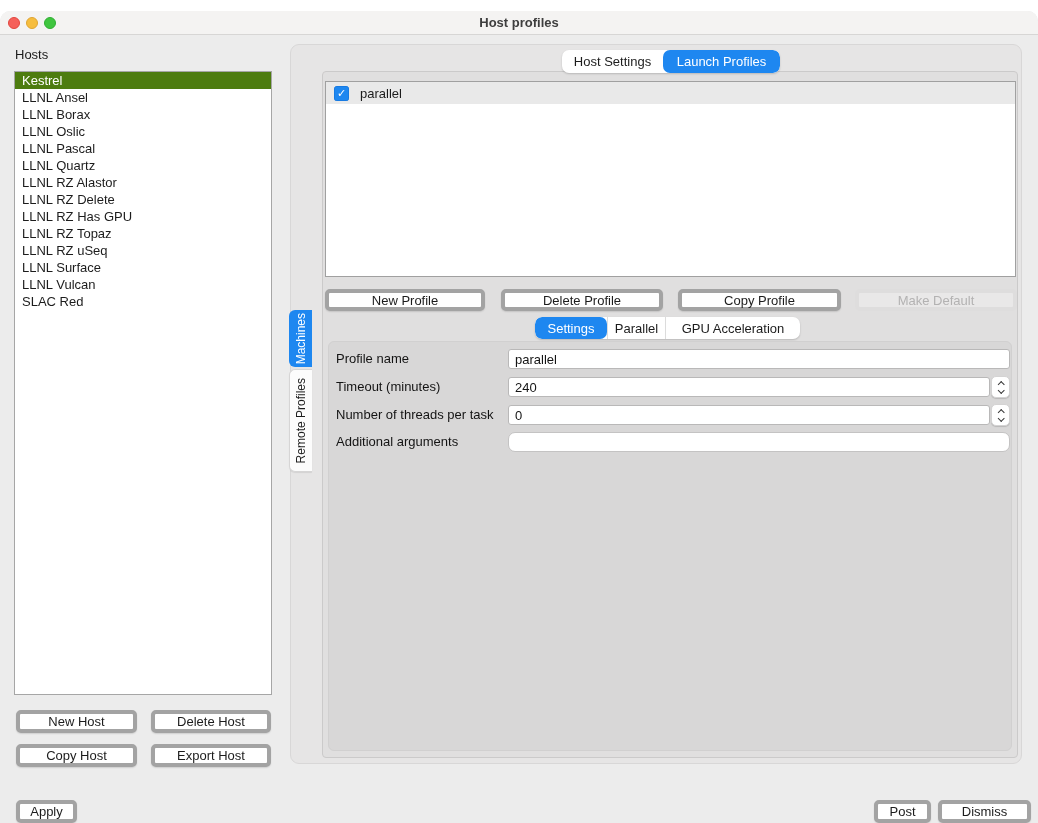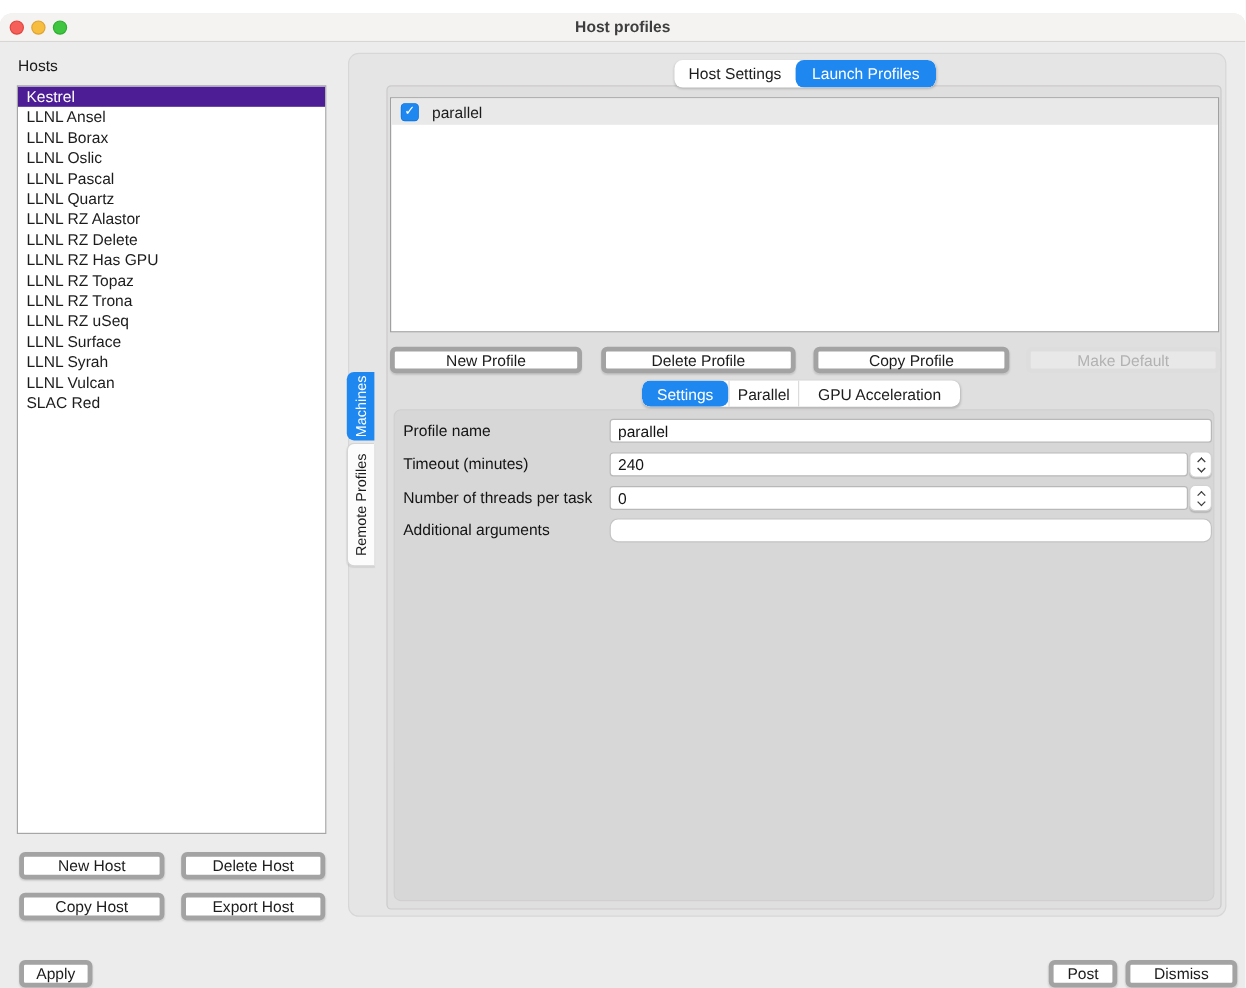--- a/index.html
+++ b/index.html
@@ -25,21 +25,21 @@
   .light.yellow{left:26px;background:#f6bd3e;border:0.5px solid #dfa432;}
   .light.green{left:44px;background:#3fc53f;border:0.5px solid #2fae32;}
 
   .section-label{position:absolute;color:#1a1a1a;}
 
   .listbox{
     position:absolute;background:#ffffff;border:1px solid #a6a6a6;
     overflow:hidden;
   }
   .host-row{height:17px;line-height:17px;padding-left:7px;white-space:nowrap;}
-  .host-row.selected{background:#4c1d95;color:#ffffff;}
+  .host-row.selected{background:#4d7c0f;color:#ffffff;}
 
   .btn{
     position:absolute;height:23px;display:flex;align-items:center;justify-content:center;
     background:#ffffff;border:4px solid #a3a3a3;border-radius:5px;
     box-shadow:0 1px 1.5px rgba(0,0,0,0.12);
     color:#1c1c1c;cursor:default;
   }
   .btn.small{height:22px;}
   .btn.disabled{
     background:#e9e8e8;color:#b3b2b2;border-color:#dedddd;box-shadow:none;
@@ -132,24 +132,22 @@
     <div class="host-row selected">Kestrel</div>
     <div class="host-row">LLNL Ansel</div>
     <div class="host-row">LLNL Borax</div>
     <div class="host-row">LLNL Oslic</div>
     <div class="host-row">LLNL Pascal</div>
     <div class="host-row">LLNL Quartz</div>
     <div class="host-row">LLNL RZ Alastor</div>
     <div class="host-row">LLNL RZ Delete</div>
     <div class="host-row">LLNL RZ Has GPU</div>
     <div class="host-row">LLNL RZ Topaz</div>
-    <div class="host-row">LLNL RZ Trona</div>
     <div class="host-row">LLNL RZ uSeq</div>
     <div class="host-row">LLNL Surface</div>
-    <div class="host-row">LLNL Syrah</div>
     <div class="host-row">LLNL Vulcan</div>
     <div class="host-row">SLAC Red</div>
   </div>
 
   <div class="btn" style="left:16px;top:699px;width:121px;">New Host</div>
   <div class="btn" style="left:151px;top:699px;width:120px;">Delete Host</div>
   <div class="btn" style="left:16px;top:733px;width:121px;text-align:right;">Copy Host</div>
   <div class="btn" style="left:151px;top:733px;width:120px;">Export Host</div>
 
   <div class="right-panel"></div>

